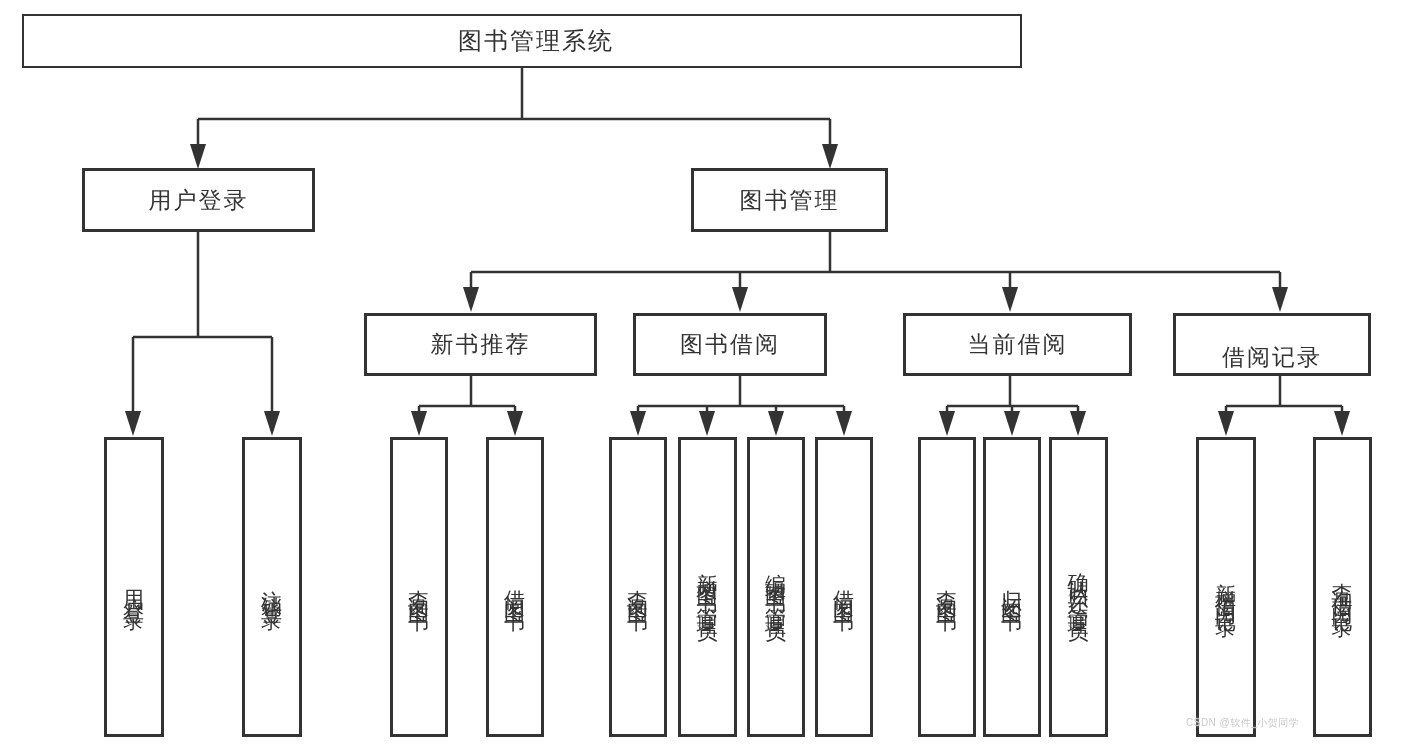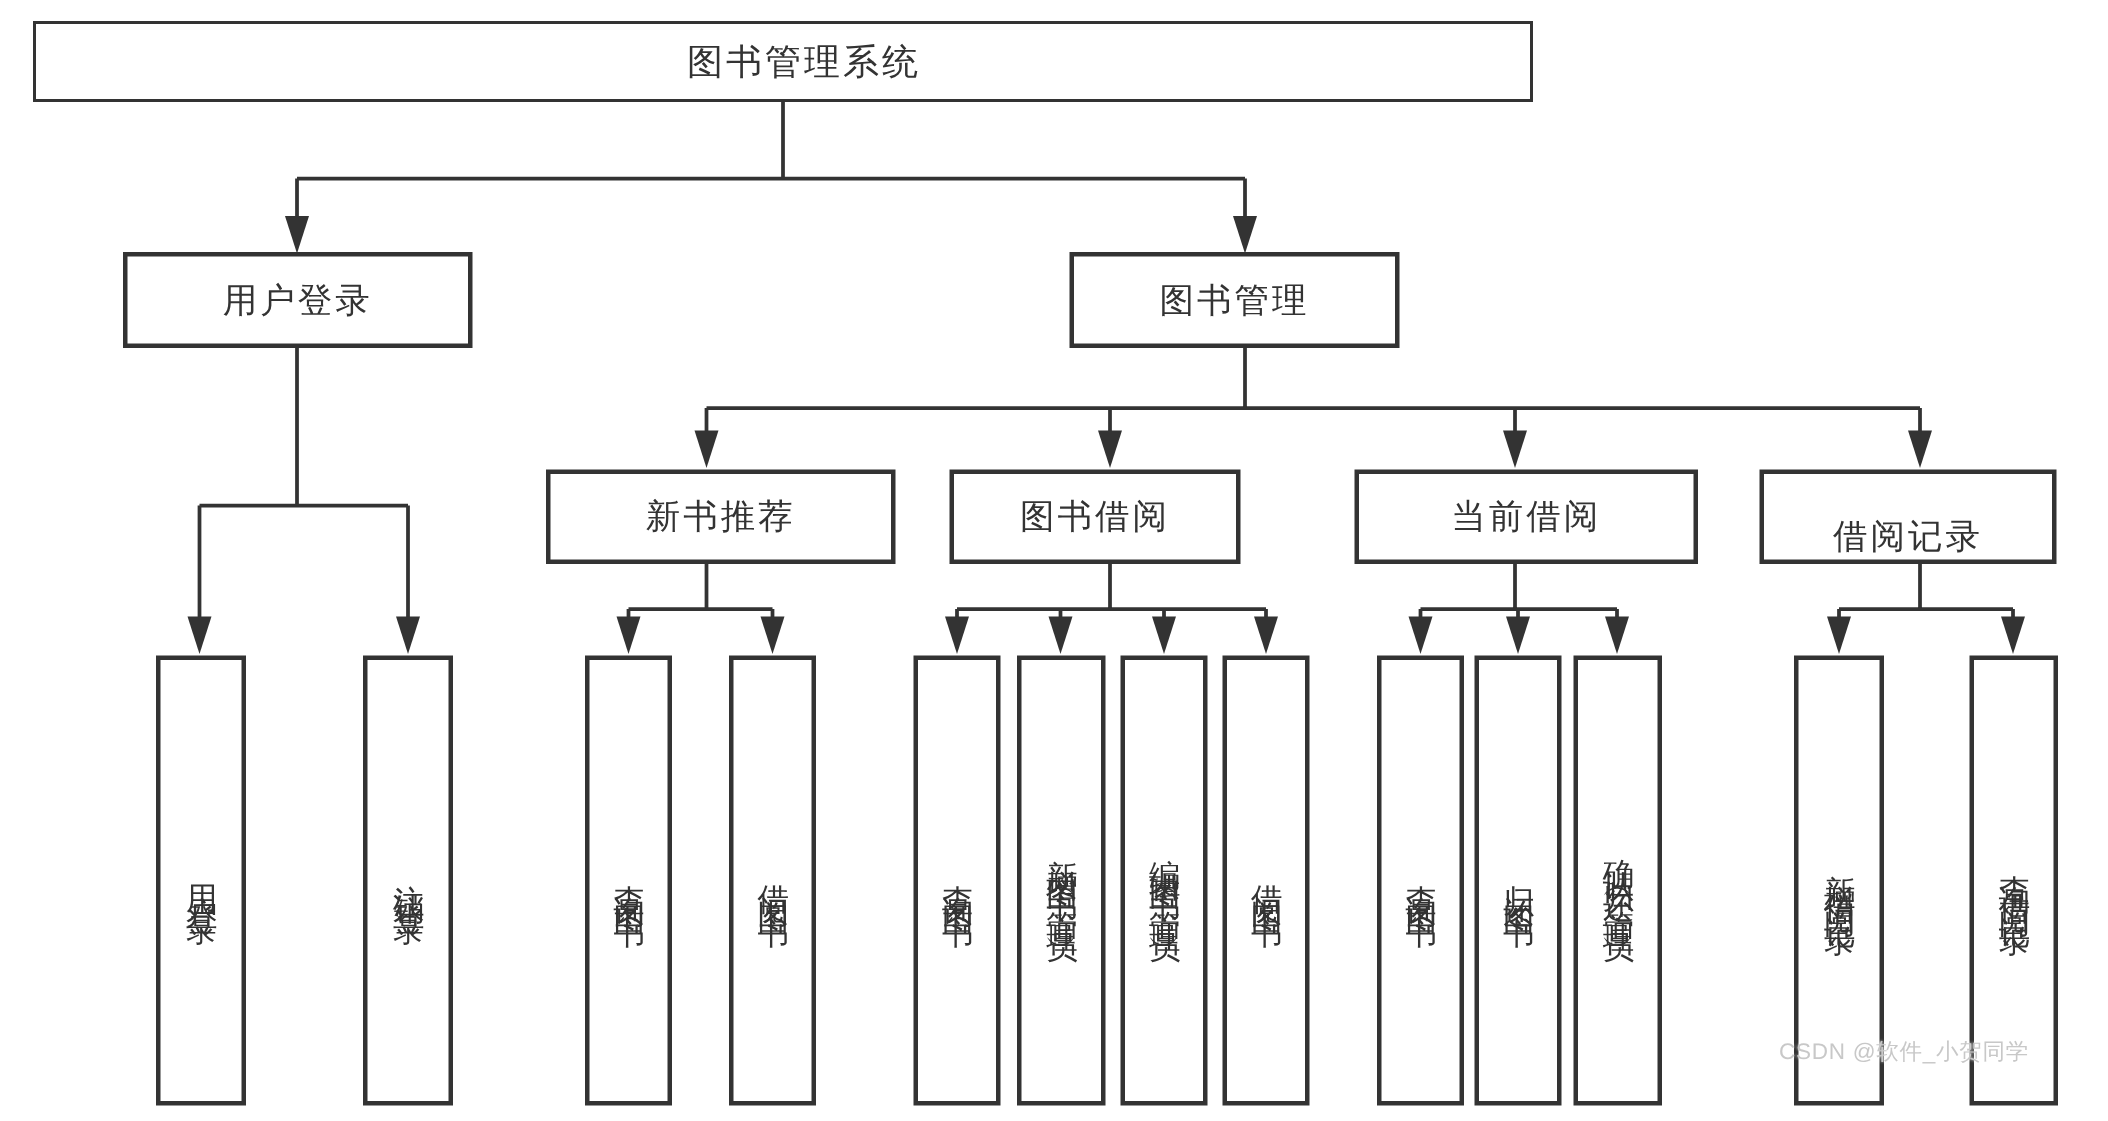--- a/index.html
+++ b/index.html
@@ -29,22 +29,22 @@
     writing-mode: vertical-rl;
     text-orientation: mixed;
     font-size: 21px;
     letter-spacing: 7px;
     color: #333333;
     line-height: 1;
   }
   .watermark {
     position: absolute;
     left: 1186px;
-    top: 692px;
-    font-size: 15px;
+    top: 716px;
+    font-size: 10px;
     letter-spacing: 0.5px;
     color: #c8c8c8;
     white-space: nowrap;
     z-index: 5;
     text-shadow: 0 0 2px #ffffff;
   }
 </style>
 </head>
 <body>
 
@@ -90,21 +90,21 @@
     </g>
   </svg>
 
   <div class="node h root" style="left:22px; top:14px; width:1000px; height:54px;padding-left:28px;">
     <span>图书管理系统</span>
   </div>
 
   <div class="node h" style="left:82px; top:168px; width:233px; height:64px;">
     <span>用户登录</span>
   </div>
-  <div class="node h" style="left:713px; top:168px; width:220px; height:64px;">
+  <div class="node h" style="left:691px; top:168px; width:197px; height:64px;">
     <span>图书管理</span>
   </div>
 
   <div class="node h" style="left:364px; top:313px; width:233px; height:63px;">
     <span>新书推荐</span>
   </div>
   <div class="node h" style="left:633px; top:313px; width:194px; height:63px;">
     <span>图书借阅</span>
   </div>
   <div class="node h" style="left:903px; top:313px; width:229px; height:63px;">

